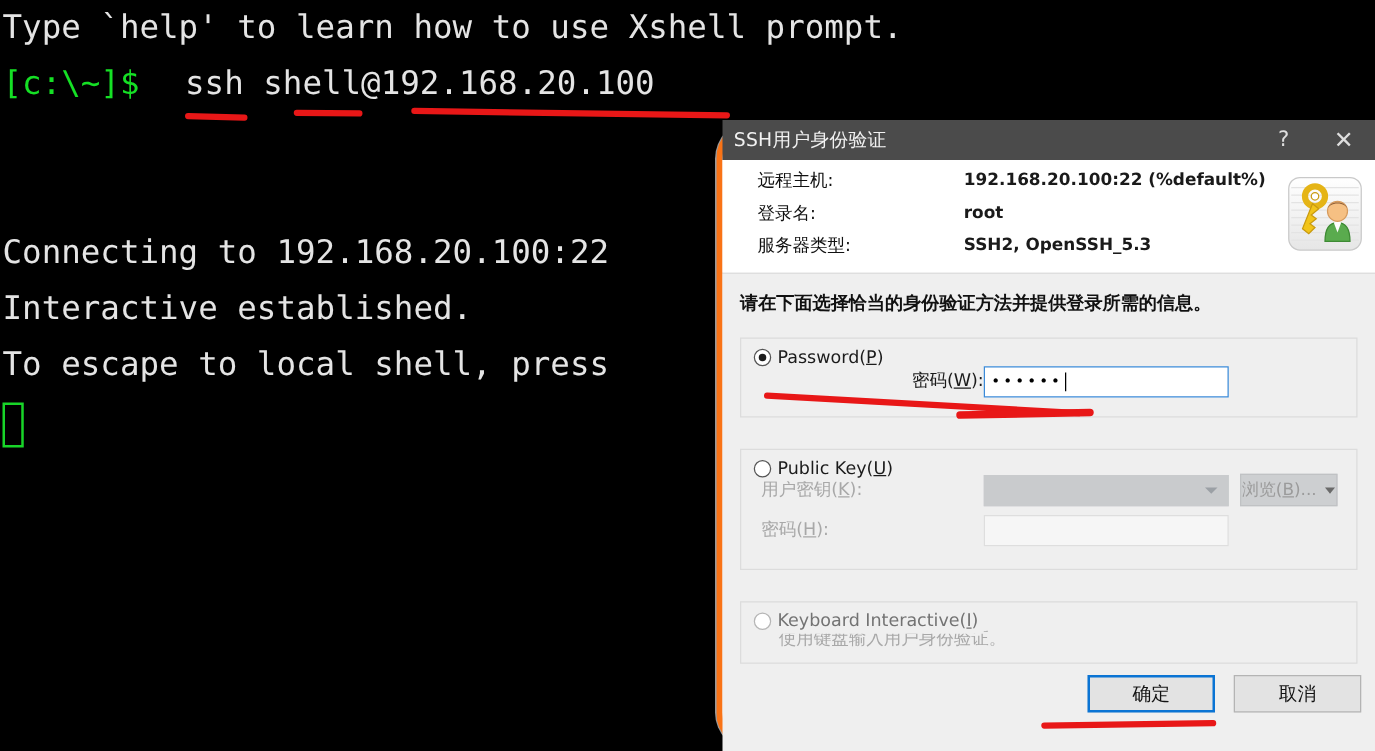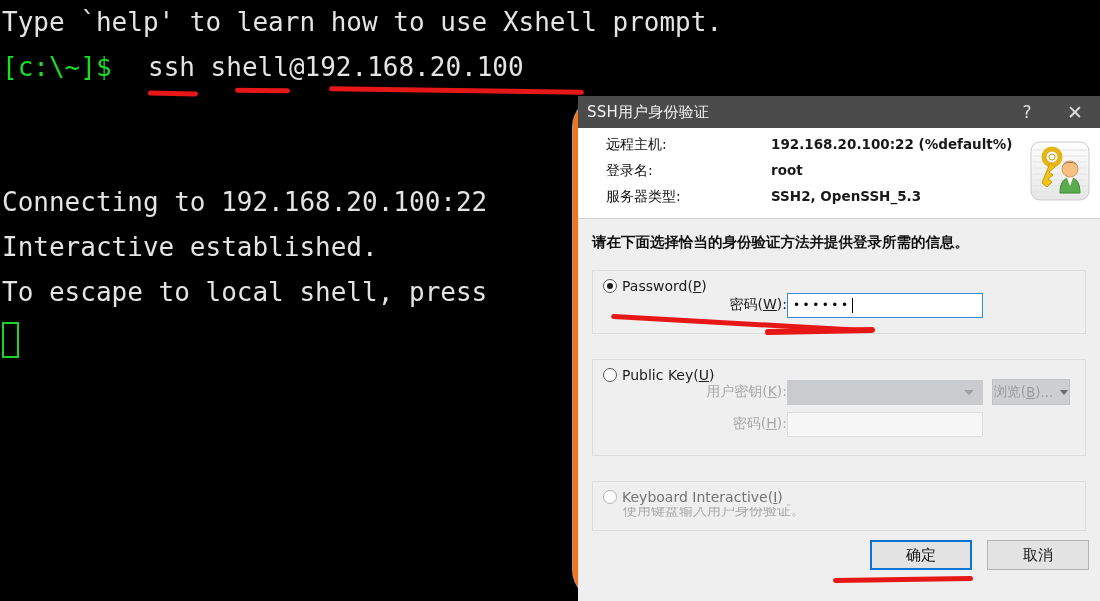--- a/index.html
+++ b/index.html
@@ -441,21 +441,21 @@
           <div class="field-label"><span>密码(</span><span class="u">W</span><span>):</span></div>
           <div class="txt-input">
             <span class="dots">••••••</span>
             <span class="caret"></span>
           </div>
         </div>
         <div class="annot-pass"></div>
         <div class="annot-pass2"></div>
       </div>
 
-      <div class="groupbox" style="margin-top:25px; height:95px;text-align:right;">
+      <div class="groupbox" style="margin-top:25px; height:95px;">
         <div class="gb-legend">
           <span class="radio"></span>
           <span>Public Key(</span>
             <span class="u">U</span>
             <span>)</span>
         </div>
 
         <div class="field-row" style="margin-top:16px;">
           <div class="field-label disabled"><span>用户密钥(</span><span class="u">K</span><span>):</span></div>
           <div class="combo">

